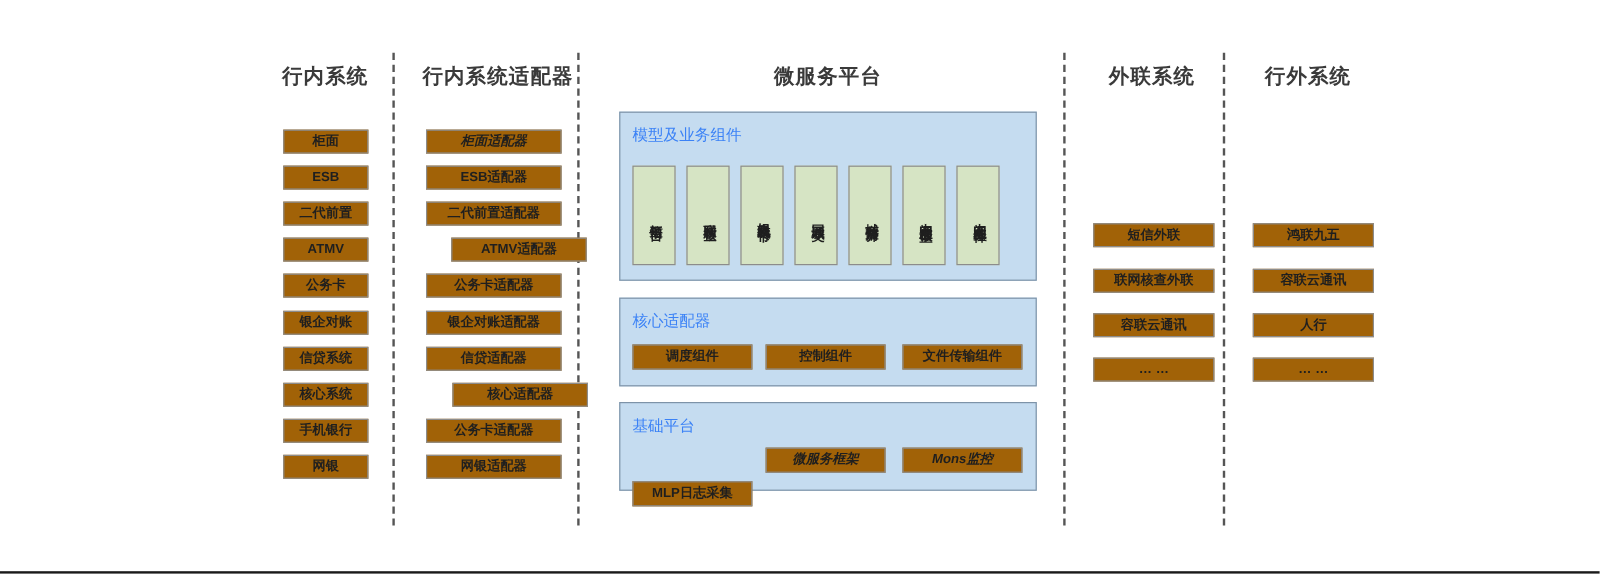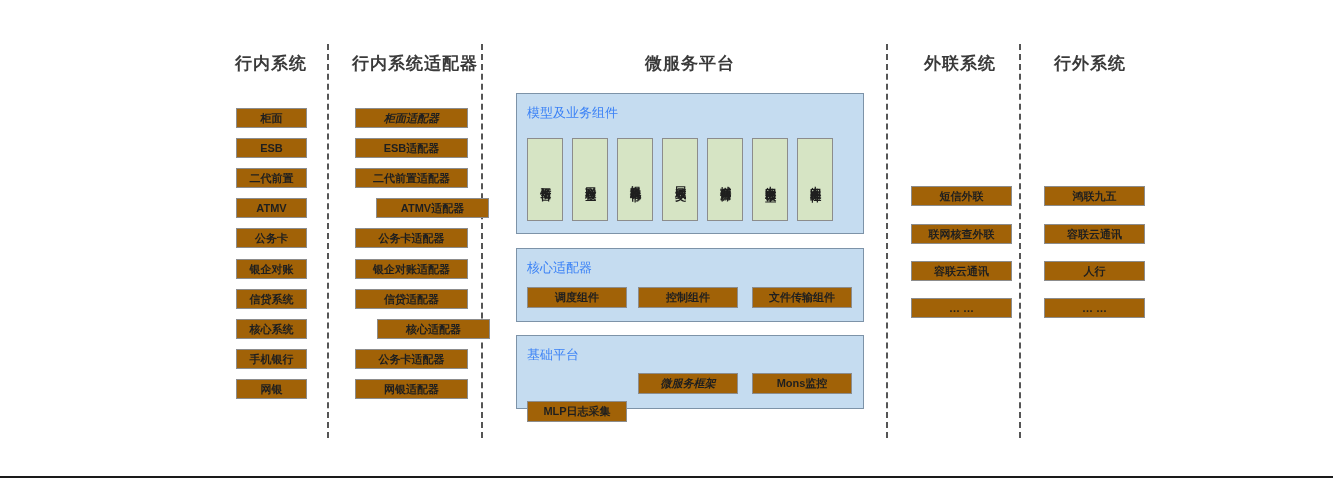--- a/index.html
+++ b/index.html
@@ -129,21 +129,21 @@
 
   <div class="gbox" style="left:527px;top:287px;width:100px;height:21px;">调度组件</div>
   <div class="gbox" style="left:638px;top:287px;width:100px;height:21px;">控制组件</div>
   <div class="gbox" style="left:752px;top:287px;width:100px;height:21px;">文件传输组件</div>
 
   <div class="panel" style="left:516px;top:335px;width:348px;height:74px;"></div>
   <div class="panel-title" style="left:527px;top:346px;">基础平台</div>
 
   <div class="gbox" style="left:527px;top:373px;width:100px;height:21px;margin-top:28px;">MLP日志采集</div>
   <div class="gbox" style="left:638px;top:373px;width:100px;height:21px;font-style:italic;">微服务框架</div>
-  <div class="gbox" style="left:752px;top:373px;width:100px;height:21px;">Mons监控</div>
+  <div class="gbox" style="left:752px;top:373px;width:100px;height:21px;font-style:italic;">Mons监控</div>
 
   <div class="gbox" style="left:911px;top:186px;width:101px;height:20px;">短信外联</div>
   <div class="gbox" style="left:911px;top:224px;width:101px;height:20px;">联网核查外联</div>
   <div class="gbox" style="left:911px;top:261px;width:101px;height:20px;">容联云通讯</div>
   <div class="gbox" style="left:911px;top:298px;width:101px;height:20px;">… …</div>
 
   <div class="gbox" style="left:1044px;top:186px;width:101px;height:20px;">鸿联九五</div>
   <div class="gbox" style="left:1044px;top:224px;width:101px;height:20px;">容联云通讯</div>
   <div class="gbox" style="left:1044px;top:261px;width:101px;height:20px;">人行</div>
   <div class="gbox" style="left:1044px;top:298px;width:101px;height:20px;">… …</div>

